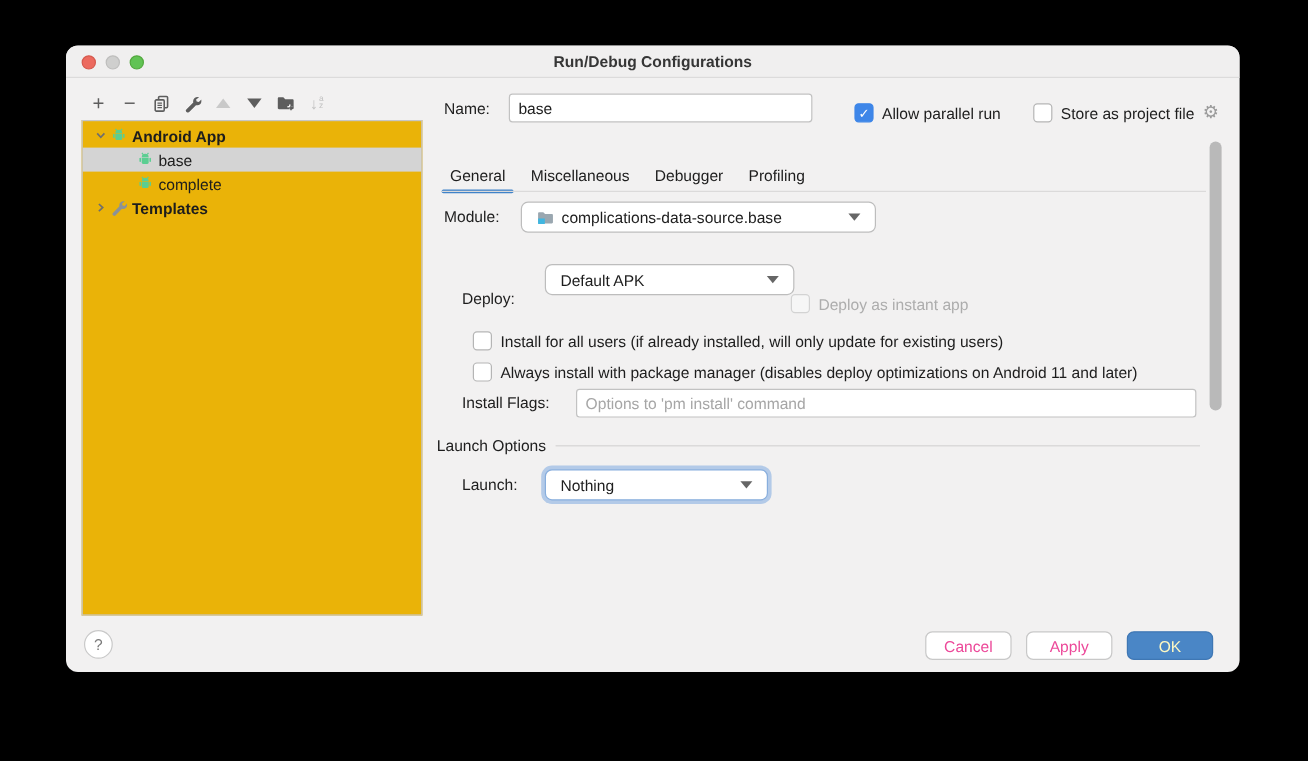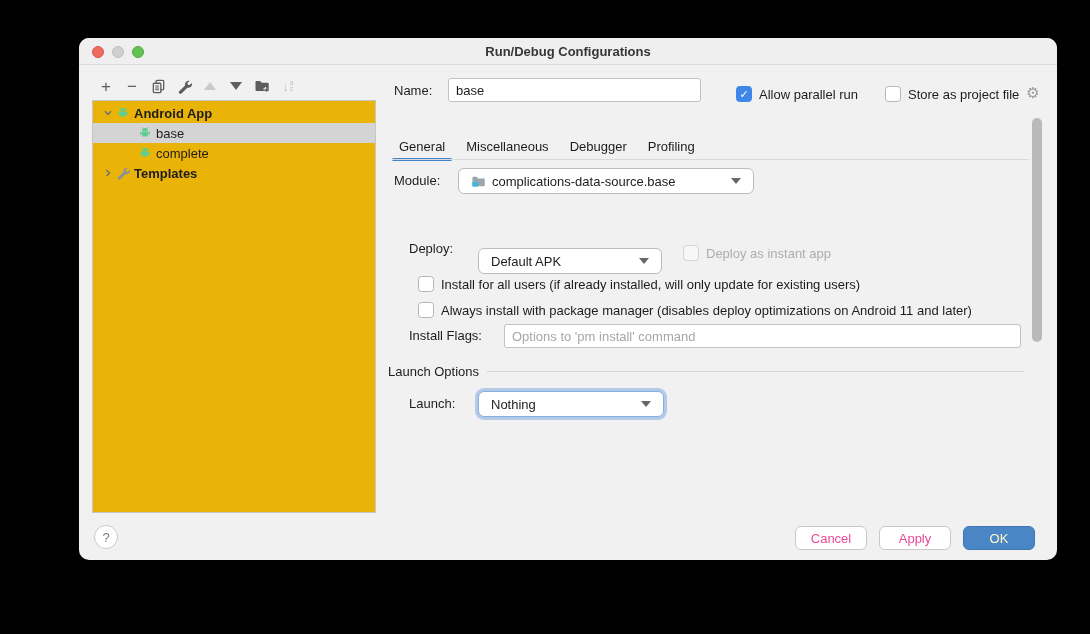--- a/index.html
+++ b/index.html
@@ -2,21 +2,21 @@
 <html><head>
 <meta charset="utf-8">
 <style>
   * { margin:0; padding:0; box-sizing:border-box; }
   html,body { width:1090px; height:634px; background:#000; overflow:hidden;
     font-family:"Liberation Sans","DejaVu Sans",sans-serif; }
   .page { position:relative; width:1090px; height:634px; background:#000; }
 
   .dialog { position:absolute; left:55px; top:38px; width:978px; height:522px;
     background:#F2F1F1; border-radius:10px; box-shadow:0 20px 60px rgba(0,0,0,.65);
-    overflow:hidden; font-size:13px; color:#1d1d1d;margin-left:24px; }
+    overflow:hidden; font-size:13px; color:#1d1d1d; }
 
   
   .titlebar { position:relative; height:27px; background:#F0EFEF;
     border-bottom:1px solid #DCDBDB; display:flex; align-items:center; justify-content:center; }
   .traffic { position:absolute; left:13px; top:8px; display:flex; gap:8px; }
   .light { width:12px; height:12px; border-radius:50%; }
   .light.close { background:#EC6A5F; border:1px solid #D65A4E; }
   .light.min   { background:#CFCFCE; border:1px solid #BEBEBD; }
   .light.zoom  { background:#61C354; border:1px solid #53A93F; }
   .wtitle { font-weight:bold; font-size:13px; color:#363636; }
@@ -235,21 +235,21 @@
       <svg width="15" height="15" viewBox="0 0 16 16" style="flex:0 0 auto;">
         <path fill="#9AA7B0" d="M1.5 4c0-.6.4-1 1-1h3.6l1.6 1.7h6c.6 0 1 .4 1 1V12c0 .6-.4 1-1 1H2.5c-.6 0-1-.4-1-1z"></path>
         <rect x="1.5" y="8.6" width="6" height="4.9" fill="#40B6E0"></rect>
       </svg>
       <span class="dval">complications-data-source.base</span>
       <span class="darrow"></span>
     </div>
 
 
     <div class="abs label" style="left:330px; top:198px;">Deploy:</div>
-    <div class="abs dropdown" style="left:399px; top:210px; width:184px; height:26px;">
+    <div class="abs dropdown" style="left:399px; top:182px; width:208px; height:26px;">
       <span class="dval">Default APK</span>
       <span class="darrow"></span>
     </div>
     <div class="abs cbgroup" style="left:604px; top:199px;">
       <span class="cbox disabled"></span>
       <span class="cblabel disabled">Deploy as instant app</span>
     </div>
 
     <div class="abs cbgroup" style="left:339px; top:230px;">
       <span class="cbox"></span>

